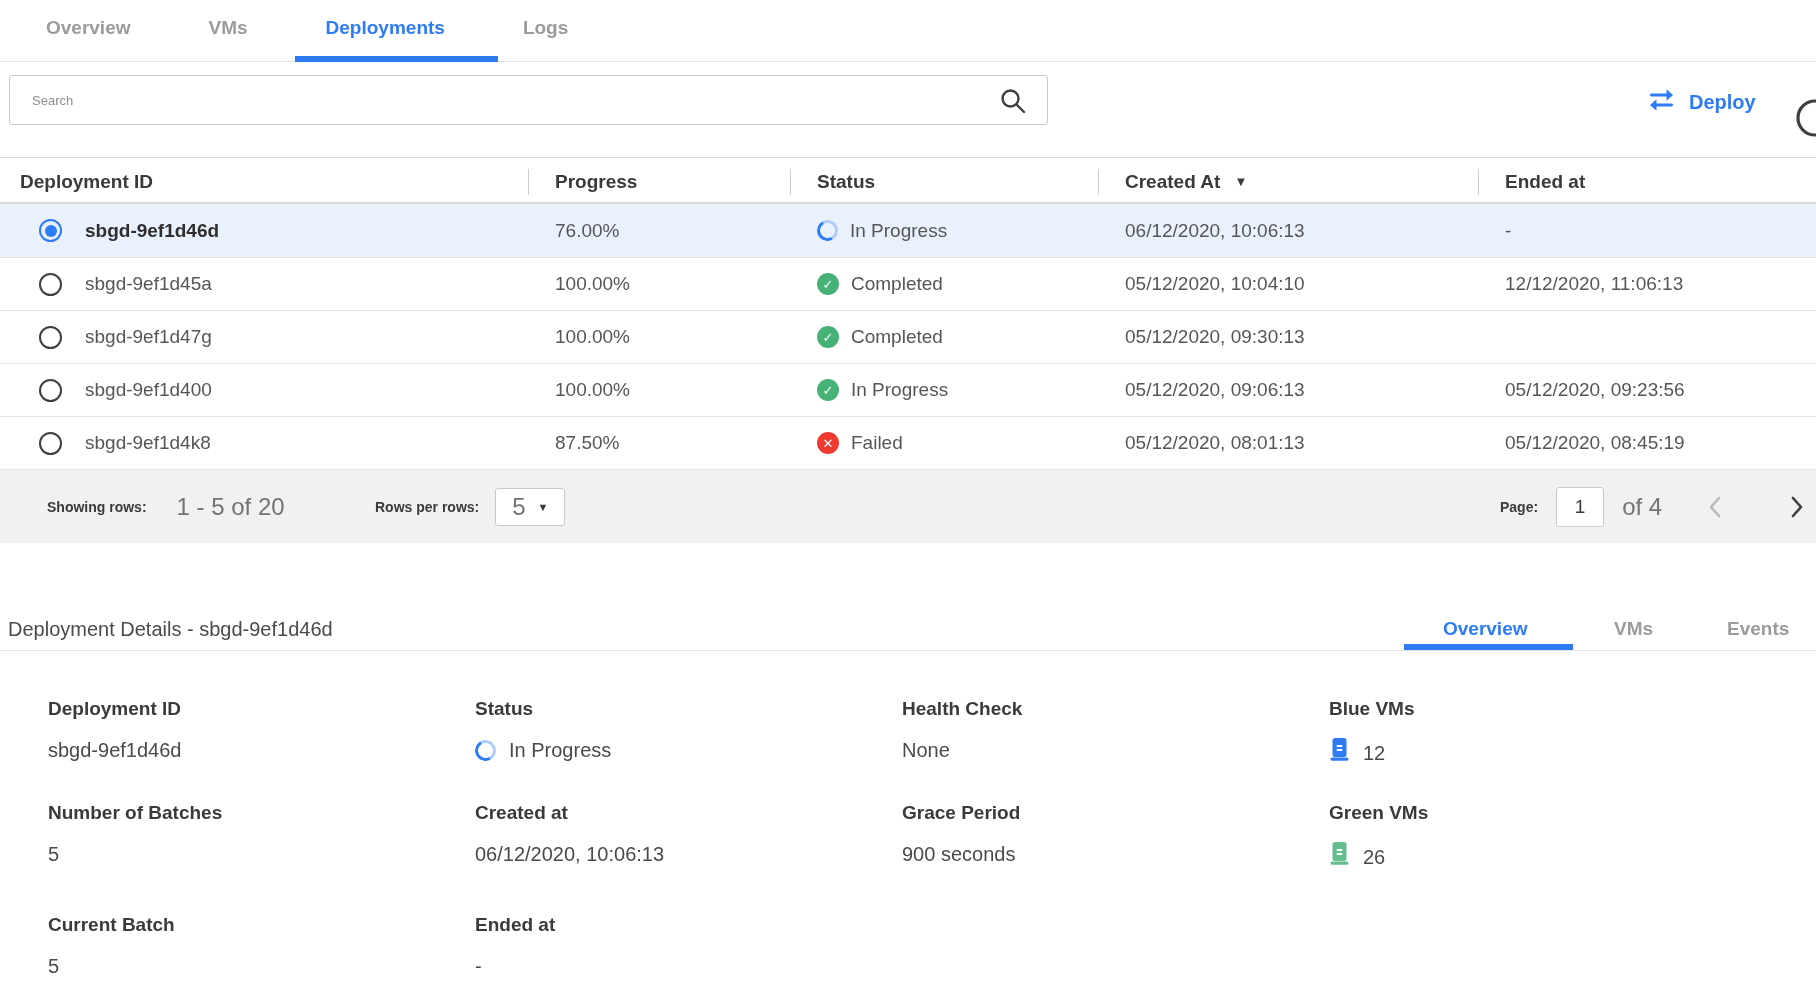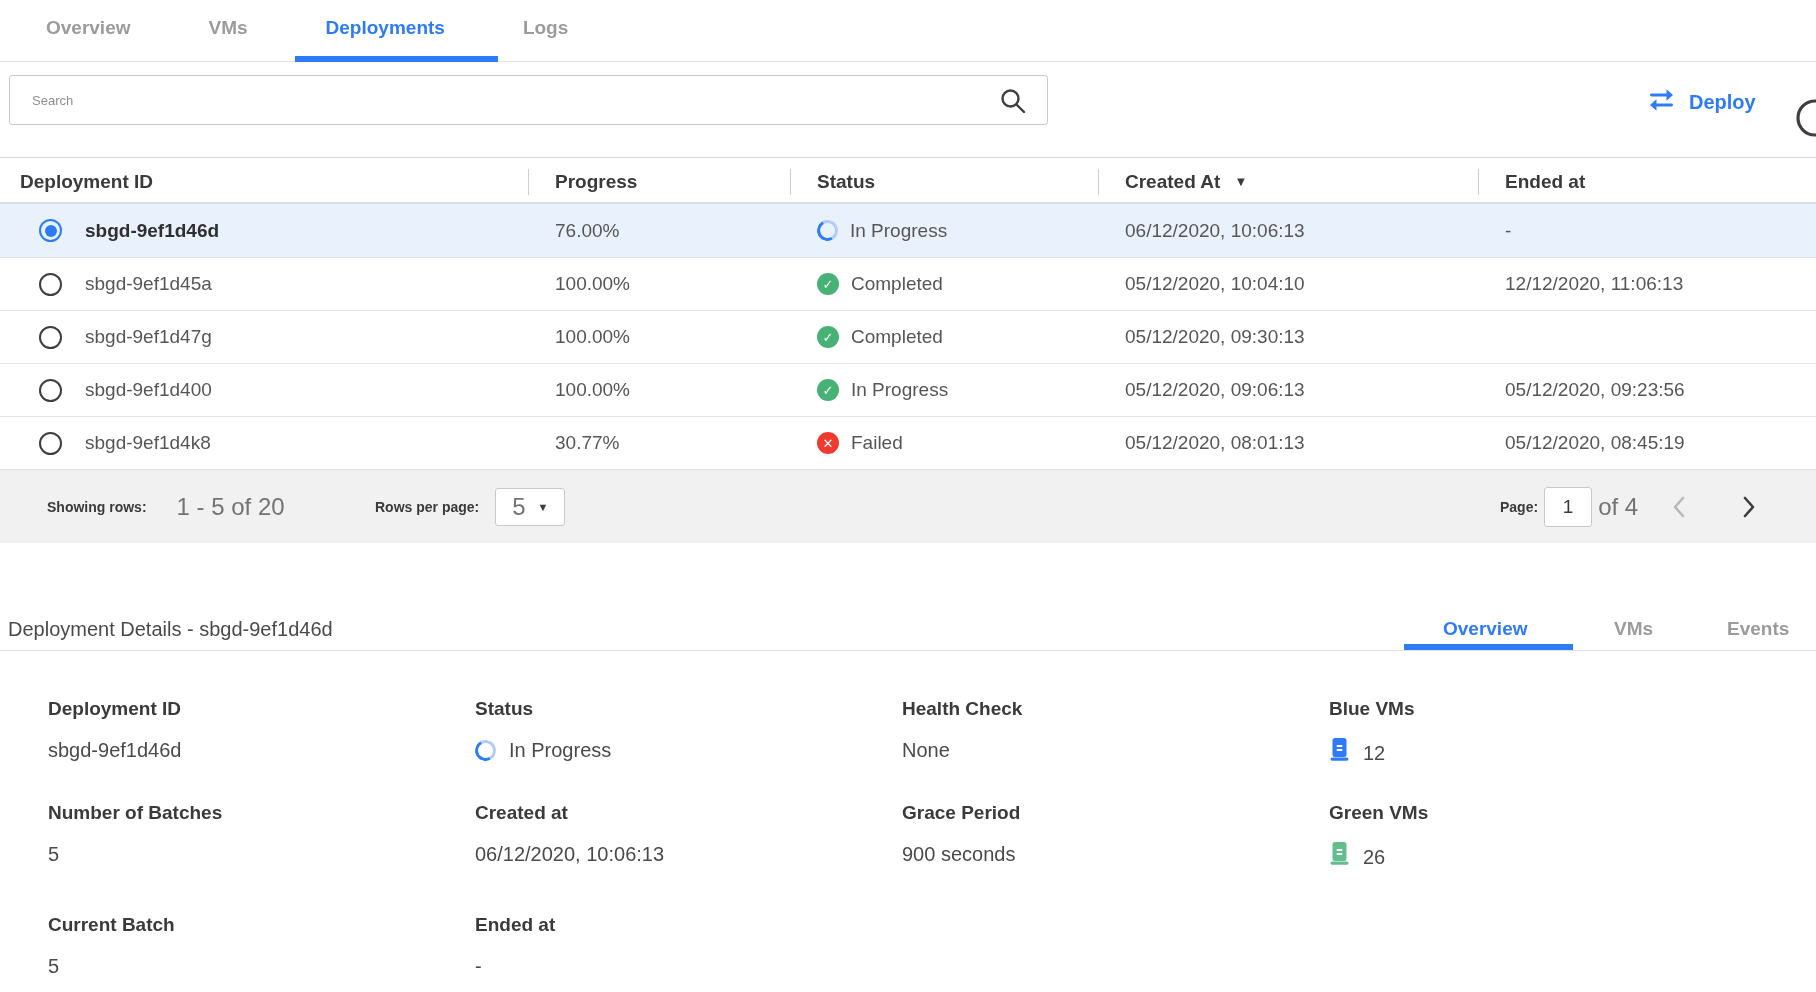--- a/index.html
+++ b/index.html
@@ -61,21 +61,21 @@
   .stbadge { width: 22px; height: 22px; border-radius: 50%; color: #fff; flex: 0 0 auto;
     display: flex; align-items: center; justify-content: center; font-size: 13px; font-weight: 700; }
   .st-ok { background: #47b275; }
   .st-fail { background: #f03a30; }
 
   
   .tfoot { position: relative; height: 74px; background: #f1f1f1; border-top: 1px solid #e3e3e3; }
   .tfoot .grp { position: absolute; top: 50%; transform: translateY(-50%); display: flex; align-items: center; }
   .f-showing { left: 47px; gap: 30px; }
   .f-rpp { left: 375px; gap: 16px; }
-  .f-page { left: 1500px; gap: 6px; }
+  .f-page { left: 1500px; gap: 18px; }
   .flabel { font-size: 14px; font-weight: 700; color: #3a3a3a; }
   .fvalue { font-size: 24px; color: #737373; }
   .selectbox { width: 70px; height: 38px; background: #fff; border: 1px solid #c9c9c9; border-radius: 3px;
     display: flex; align-items: center; justify-content: center; gap: 12px; cursor: pointer; }
   .selectbox .caret { font-size: 11px; color: #3e3e3e; }
   .pageinput { width: 48px; height: 40px; border: 1px solid #c9c9c9; border-radius: 3px; background: #fff;
     text-align: center; font-size: 19px; color: #3a3a3a; font-family: inherit; outline: none; }
   .chev { background: none; border: none; padding: 0; cursor: pointer; display: flex; align-items: center; }
   .chev.left { margin-left: 28px; }
   .chev.right { margin-left: 50px; }
@@ -212,36 +212,36 @@
     </div>
     <div class="cell">05/12/2020, 09:06:13</div>
     <div class="cell">05/12/2020, 09:23:56</div>
   </div>
 
   <div class="trow tgrid">
     <div class="cell idcell">
       <span class="radio"></span>
       <span class="idtext">sbgd-9ef1d4k8</span>
     </div>
-    <div class="cell">30.77%</div>
+    <div class="cell">87.50%</div>
     <div class="cell statuscell">
       <span class="stbadge st-fail">✕</span>
       <span>Failed</span>
     </div>
     <div class="cell">05/12/2020, 08:01:13</div>
     <div class="cell">05/12/2020, 08:45:19</div>
   </div>
 
   <div class="tfoot">
     <div class="grp f-showing">
       <span class="flabel">Showing rows:</span>
       <span class="fvalue">1 - 5 of 20</span>
     </div>
     <div class="grp f-rpp">
-      <span class="flabel">Rows per page:</span>
+      <span class="flabel">Rows per rows:</span>
       <span class="selectbox">
         <span class="fvalue">5</span>
         <span class="caret">▼</span>
       </span>
     </div>
     <div class="grp f-page">
       <span class="flabel">Page:</span>
       <input class="pageinput" value="1" style="">
       <span class="fvalue">of 4</span>
       <button class="chev left">

